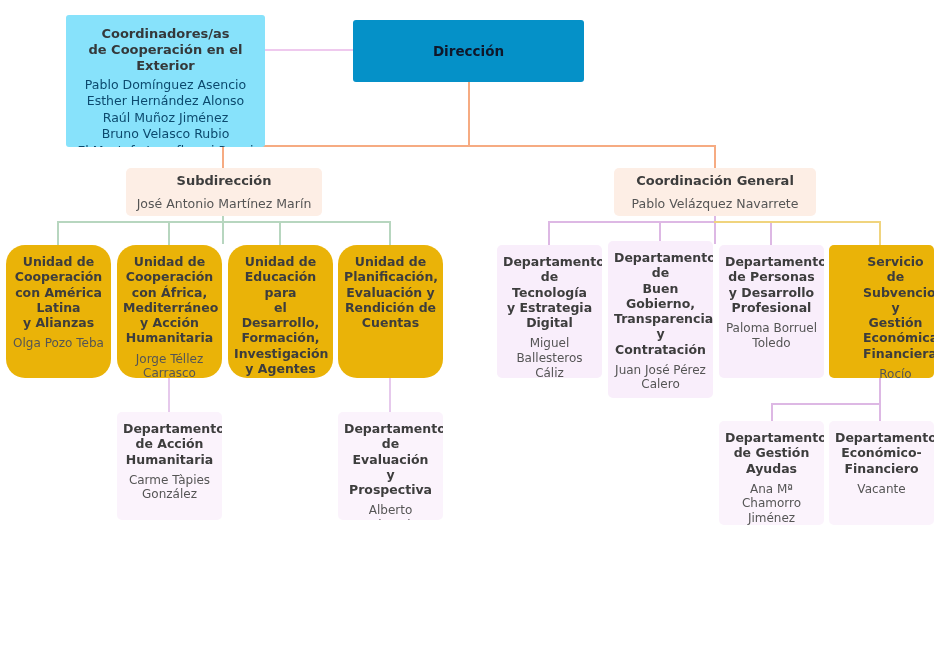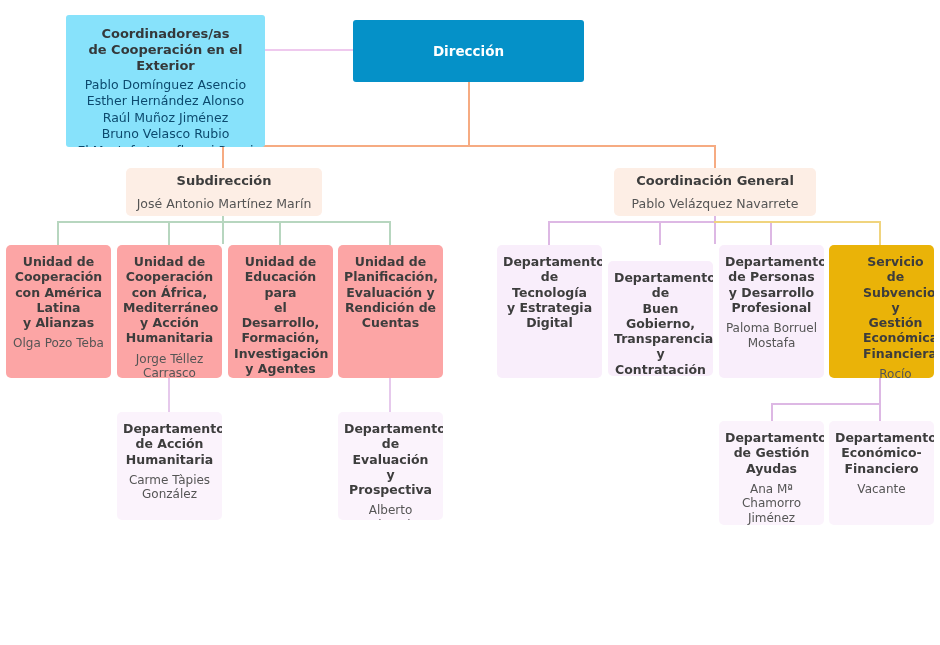--- a/index.html
+++ b/index.html
@@ -55,21 +55,21 @@
   
   .node.root {
     background: #0591c8;
     border-radius: 3px;
     display: flex;
     align-items: center;
     justify-content: center;
     padding: 0;
   }
   .node.root .title {
-    color: #ffffff;
+    color: #0f172a;
     font-size: 13.5px;
     font-weight: bold;
   }
 
   
   .node.cyan {
     background: #87e2fb;
     border-radius: 3px;
     padding-top: 11px;
   }
@@ -90,21 +90,21 @@
     display: flex;
     flex-direction: column;
     align-items: center;
     justify-content: center;
     padding: 0;
   }
   .node.peach .title { font-size: 13px; }
   .node.peach .person { margin-top: 7px; font-size: 12.5px; }
 
   
-  .node.mint { background: #fca5a5; }
+  .node.mint { background: #eab308; border-radius: 19px; }
 
   
   .node.lav { background: #f9eefb; }
 
   
   .node.lav-pale { background: #fbf3fc; }
 
   
   .node.cream { background: #eab308; padding-left: 34px; }
 </style>
@@ -208,36 +208,38 @@
 Evaluación y
 Rendición de
 Cuentas</span>
   </div>
 
   <div class="node lav" style="left:497px; top:245px; width:105px; height:133px;">
     <span class="title">Departamento
 de Tecnología
 y Estrategia
 Digital</span>
-  </div>
-  <div class="node lav" style="left:608px; top:261px; width:105px; height:115px;">
+    <span class="person">Miguel Ballesteros
+Cáliz</span>
+  </div>
+  <div class="node lav" style="left:608px; top:241px; width:105px; height:157px;">
     <span class="title">Departamento de
 Buen Gobierno,
 Transparencia
 y Contratación</span>
     <span class="person">Juan José Pérez
 Calero</span>
   </div>
   <div class="node lav" style="left:719px; top:245px; width:105px; height:133px;">
     <span class="title">Departamento
 de Personas
 y Desarrollo
 Profesional</span>
     <span class="person">Paloma Borruel
-Mostafa</span>
+Toledo</span>
   </div>
   <div class="node cream" style="left:829px; top:245px; width:105px; height:133px;">
     <span class="title">Servicio de
 Subvenciones y
 Gestión
 Económica-
 Financiera</span>
     <span class="person">Rocío Torrescusa
 Quintero</span>
   </div>

